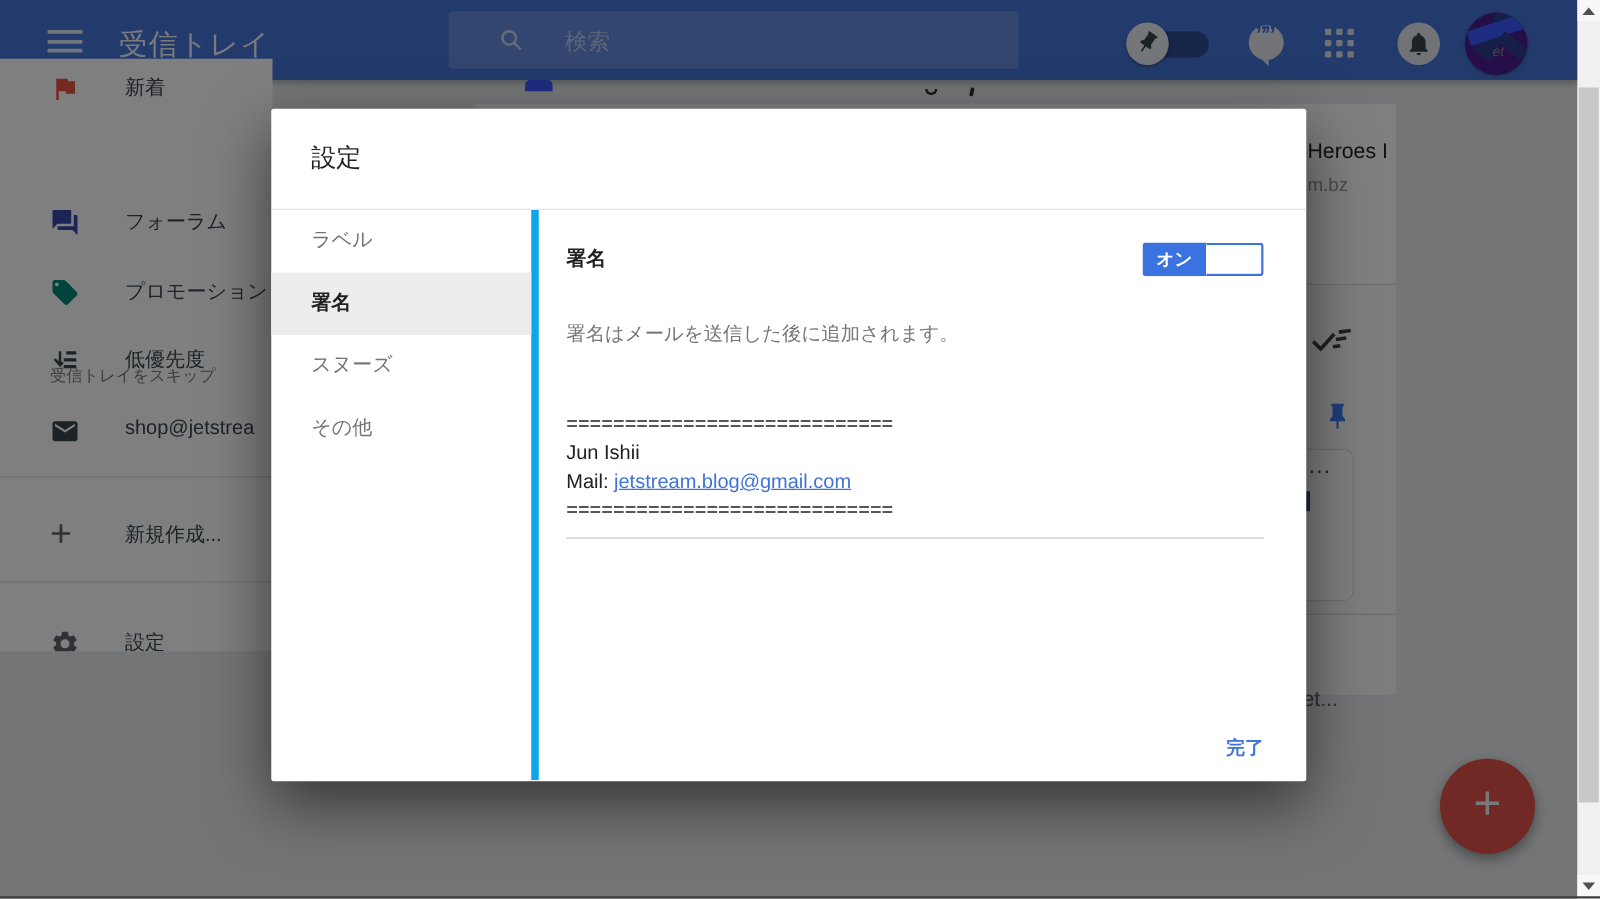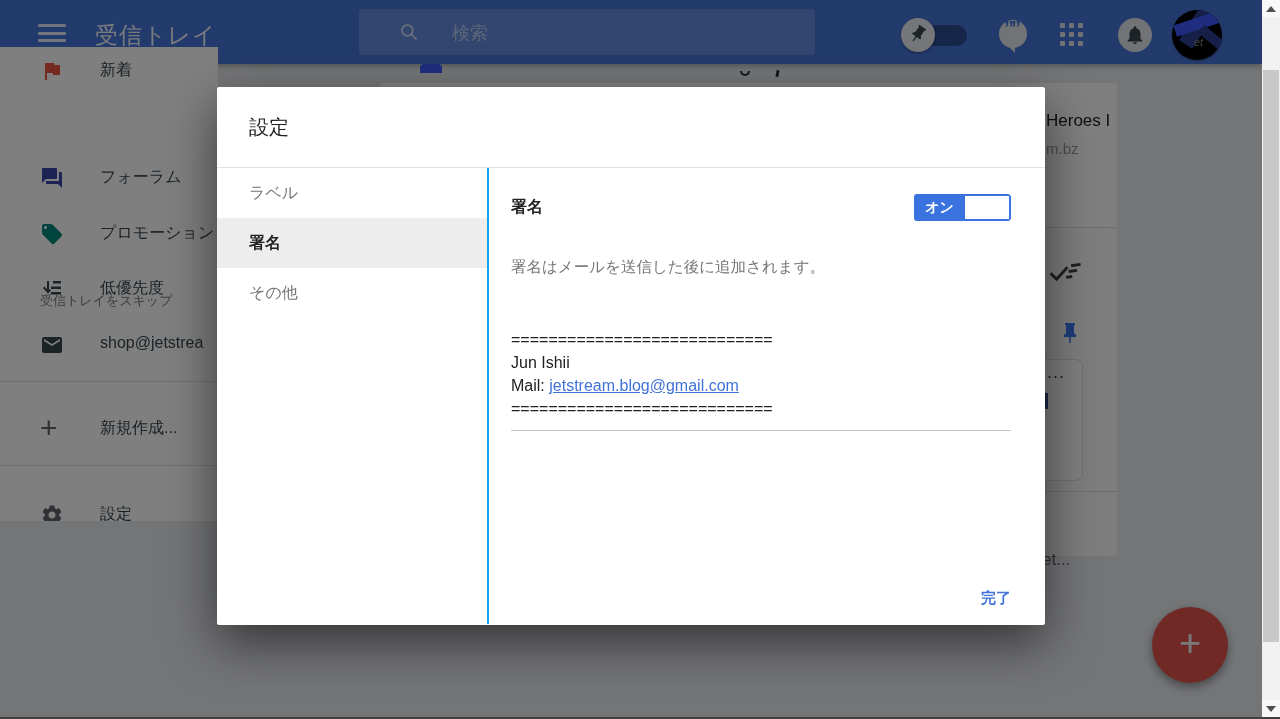--- a/index.html
+++ b/index.html
@@ -18,21 +18,21 @@
   .pin-toggle { position:absolute; left:905px; top:25px; width:62px; height:21px; border-radius:11px; background:rgba(10,25,60,.45); }
   .pin-knob { position:absolute; left:-4px; top:-7px; width:34px; height:34px; border-radius:50%; background:#e9edf4; box-shadow:0 1px 3px rgba(0,0,0,.4); }
   .pin-knob svg { position:absolute; left:7px; top:6px; }
   .hangouts { position:absolute; left:999px; top:20px; width:28px; height:28px; border-radius:50%; background:#e2e6ee; }
   .hangouts:after { content:""; position:absolute; left:7px; top:24px; border-left:9px solid transparent; border-top:9px solid #e2e6ee; }
   .hangouts .quotes { position:absolute; left:5px; top:-3px; font-size:20px; font-weight:bold; color:#4777d9; letter-spacing:-3px; }
   .appgrid { position:absolute; left:1060px; top:23px; width:25px; height:25px; display:grid; grid-template-columns:repeat(3,5px); grid-template-rows:repeat(3,5px); gap:4px; }
   .appgrid i { background:#dfe3ea; border-radius:1px; }
   .bell-wrap { position:absolute; left:1118px; top:18px; width:34px; height:34px; border-radius:50%; background:#e2e6ee; }
   .bell-wrap svg { position:absolute; left:6px; top:6px; }
-  .avatar { position:absolute; left:1172px; top:10px; width:50px; height:50px; border-radius:50%; background:#000000; overflow:hidden; box-shadow:0 1px 3px rgba(0,0,0,.3);text-align:center; }
+  .avatar { position:absolute; left:1172px; top:10px; width:50px; height:50px; border-radius:50%; background:#4c1d95; overflow:hidden; box-shadow:0 1px 3px rgba(0,0,0,.3);text-align:center; }
   .avatar .rib1 { position:absolute; left:18px; top:-8px; width:16px; height:46px; background:#2b3f90; transform:rotate(32deg); }
   .avatar .rib2 { position:absolute; left:2px; top:8px; width:46px; height:12px; background:#3d5afe; transform:rotate(-18deg); }
   .avatar .rib3 { position:absolute; left:26px; top:22px; width:26px; height:10px; background:#2b3f90; transform:rotate(40deg); }
   .avatar .logo-text { position:absolute; left:22px; top:26px; font-size:11px; color:#8a8a80; font-style:italic; }
 
   
   .sidebar { position:absolute; left:0; top:47px; width:218px; height:474px; background:#ffffff; overflow:hidden; }
   .side-row { position:absolute; left:0; width:218px; height:40px; white-space:nowrap; cursor:pointer; }
   .side-row .icon { position:absolute; left:40px; top:8px; width:24px; height:24px; }
   .side-row .lbl { position:absolute; left:100px; top:9px; font-size:16px; color:#37474f; }
@@ -62,21 +62,21 @@
   .fab .plus { position:absolute; left:0; top:14px; width:76px; text-align:center; font-size:38px; font-weight:300; color:#f2f2f2; line-height:44px; }
 
   
   .overlay { position:absolute; left:0; top:0; right:18px; bottom:0; background:rgba(0,0,0,.5); z-index:50; }
 
   
   .modal { position:absolute; left:217px; top:87px; width:828px; height:538px; background:#ffffff; border-radius:2px; box-shadow:0 18px 50px rgba(0,0,0,.55); z-index:100; }
   .modal-header { height:81px; border-bottom:1px solid #e3e3e3; padding-left:32px; }
   .modal-title { font-size:20px; color:#212121; line-height:81px; }
   .modal-body { display:flex; height:456px; }
-  .modal-nav { width:272px; border-right:2px solid #0ea5e9; padding-top:0; }
+  .modal-nav { width:214px; border-right:6px solid #0ea5e9; padding-top:0; }
   .nav-item { height:50px; line-height:50px; padding-left:32px; font-size:16px; color:#737373; cursor:pointer; }
   .nav-item.selected { background:#ededed; color:#212121; font-weight:bold; }
   .modal-content { flex:1; position:relative; padding:26px 34px 0 22px; }
   .content-head { display:flex; justify-content:space-between; align-items:center; }
   .content-heading { font-size:16px; font-weight:bold; color:#212121; }
   .toggle { display:flex; height:27px; border-radius:3px; overflow:hidden; cursor:pointer; }
   .toggle .on-seg { width:51px; background:#3a73e0; color:#ffffff; font-size:14px; font-weight:bold; text-align:center; line-height:27px; }
   .toggle .off-seg { width:46px; background:#ffffff; border:2px solid #3a73e0; border-left:none; border-radius:0 3px 3px 0; }
   .content-desc { margin-top:36px; font-size:15.5px; color:#767676; }
   .sig-block { margin-top:50px; font-size:16px; line-height:23px; color:#212121; }
@@ -232,20 +232,21 @@
   <div class="overlay"></div>
 
   <div class="modal">
     <div class="modal-header">
       <div class="modal-title">設定</div>
     </div>
     <div class="modal-body">
       <div class="modal-nav">
         <div class="nav-item">ラベル</div>
         <div class="nav-item selected">署名</div>
+        <div class="nav-item">スヌーズ</div>
         <div class="nav-item">その他</div>
       </div>
       <div class="modal-content">
         <div class="content-head">
           <div class="content-heading">署名</div>
           <div class="toggle">
             <div class="on-seg">オン</div>
             <div class="off-seg"></div>
           </div>
         </div>

